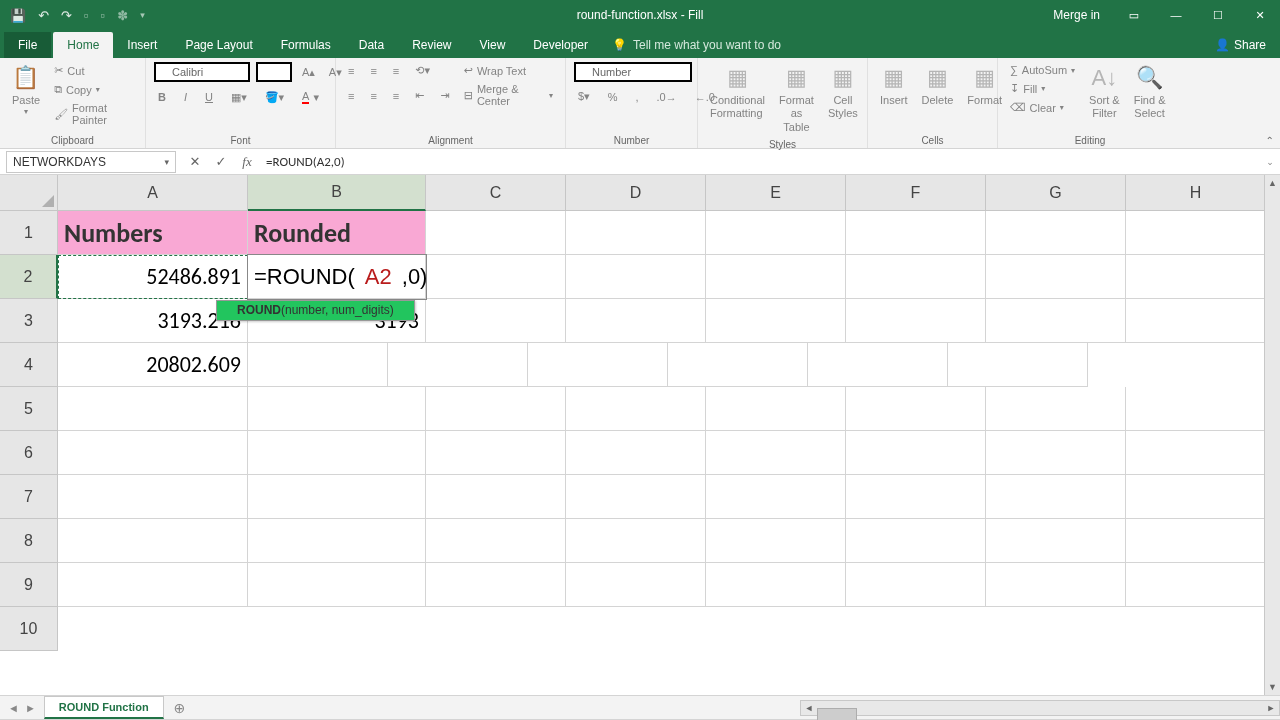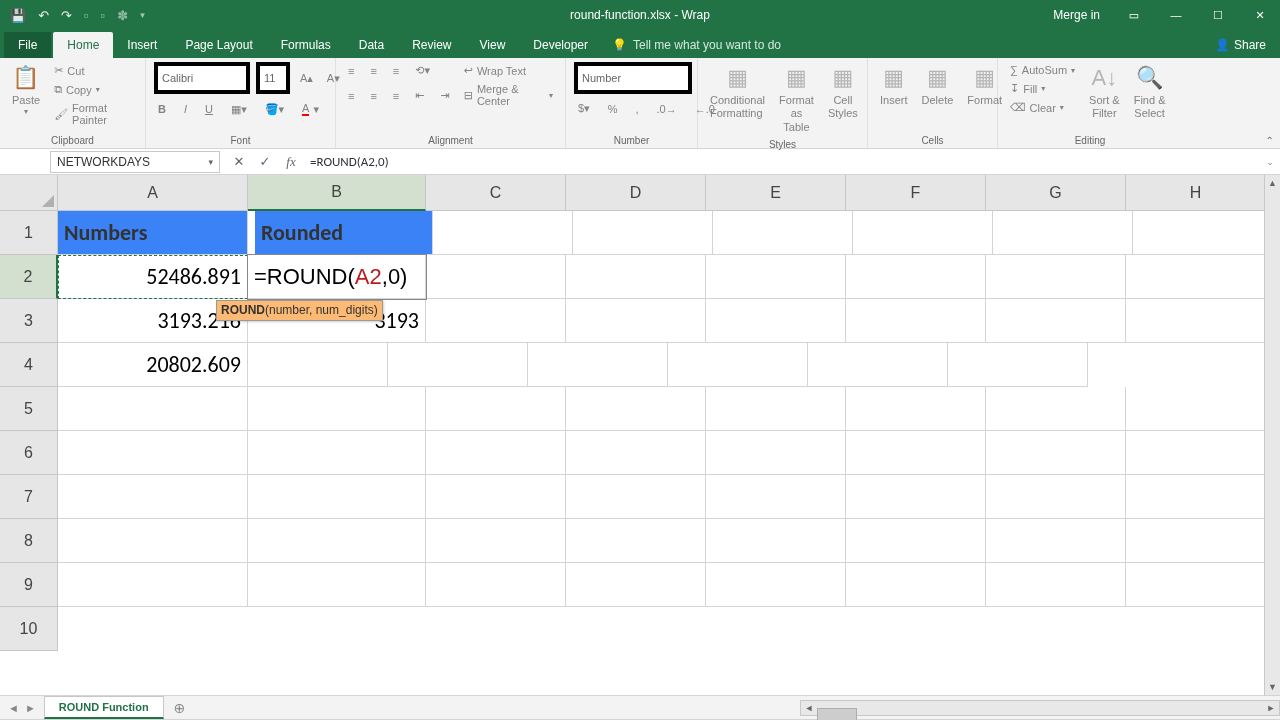--- a/index.html
+++ b/index.html
@@ -25,49 +25,49 @@
 
 .ribbon { height: 91px; background: #f3f3f3; border-bottom: 1px solid #d4d4d4; display: flex; position: relative; }
 .group { border-right: 1px solid #e0e0e0; padding: 4px 8px 2px; display: flex; flex-direction: column; justify-content: space-between; }
 .group-label { font-size: 10px; color: #666; text-align: center; padding-top: 2px; }
 .group-body { flex: 1; display: flex; align-items: flex-start; gap: 6px; }
 .rbtn { font-size: 11px; color: #838383; display: flex; align-items: center; gap: 4px; padding: 2px 4px; cursor: default; }
 .vbtn { display: flex; flex-direction: column; align-items: center; font-size: 11px; color: #838383; padding: 2px 4px; line-height: 1.25; cursor:default; }
 .vbtn .ico { font-size: 22px; color: #b5b5b5; margin-bottom: 2px; }
 .stack { display: flex; flex-direction: column; gap: 2px; }
 .row { display: flex; align-items: center; gap: 6px; }
-.ribbon input, .ribbon select { font-size: 11px; height: 32px; border: 4px solid #000000; padding: 0 4px; color: #666; background:#fff;}
+.ribbon input, .ribbon select { font-size: 11px; height: 20px; border: 2px solid #000000; padding: 0 16px; color: #666; background:#fff;}
 .ribbon .collapse { position: absolute; right: 6px; bottom: 2px; font-size: 10px; color: #666; }
 
 
-.fbar { height: 26px; border-bottom: 1px solid #d4d4d4; display: flex; align-items: center; font-size: 12px; color: #333; padding-left: 44px; }
+.fbar { height: 26px; border-bottom: 1px solid #d4d4d4; display: flex; align-items: center; font-size: 12px; color: #333; }
 .namebox { width: 170px; height: 22px; border: 1px solid #c8c8c8; margin: 0 6px; padding: 0 6px; display:flex; align-items:center; justify-content:space-between;}
 .namebox .dd { font-size: 9px; color: #666; }
 .fbar .fbtn { width: 26px; text-align: center; color: #666; font-size: 13px; cursor:pointer;}
 .fbar .fx { font-style: italic; font-family: 'Times New Roman', serif; font-size: 13px; }
 .formula-input { flex: 1; padding: 0 6px; font-size: 13px; font-family: Calibri, sans-serif; }
 
 
 .gridwrap { position: relative; height: 520px; overflow: hidden; }
 .corner { position: absolute; left: 0; top: 0; width: 58px; height: 36px; background: #e6e6e6; border-right: 1px solid #c6c6c6; border-bottom: 1px solid #c6c6c6; }
 .corner::after { content:''; position:absolute; right:3px; bottom:3px; width:0; height:0; border-left:12px solid transparent; border-bottom:12px solid #b0b0b0;}
 .colheads { position: absolute; left: 58px; top: 0; height: 36px; display: flex; }
 .colhead { background: #e6e6e6; border-right: 1px solid #c6c6c6; border-bottom: 1px solid #c6c6c6; display: flex; align-items: center; justify-content: center; font-size: 16px; color: #444; height: 36px;}
 .colhead.active { background: #d3e0cf; border-bottom: 2px solid #217346; }
 .rowheads { position: absolute; left: 0; top: 36px; width: 58px; }
 .rowhead { background: #e6e6e6; border-right: 1px solid #c6c6c6; border-bottom: 1px solid #c6c6c6; display: flex; align-items: center; justify-content: center; font-size: 16px; color: #444; height: 44px;}
 .rowhead.active { background: #d3e0cf; border-right: 2px solid #217346; }
 .cells { position: absolute; left: 58px; top: 36px; }
 .cellrow { display: flex; height: 44px; }
 .cell { border-right: 1px solid #d4d4d4; border-bottom: 1px solid #d4d4d4; height: 44px; font-family: Calibri, sans-serif; font-size: 22px; padding: 0 6px; display: flex; align-items: center; overflow: visible;}
-.cell.hdr { background: #3b82f6; font-weight: bold; color: #333; font-size: 22px;}
+.cell.hdr { background: #f9a8d4; font-weight: bold; color: #333; font-size: 26px;}
 .cell.num { justify-content: flex-end; }
-.cell.editing { outline: 1px solid #888; background: #fff; position: relative; z-index: 5; justify-content:flex-start; white-space:nowrap;}
+.cell.editing { outline: 1px solid #888; background: #fff; position: relative; z-index: 5; justify-content:flex-start; white-space:nowrap;gap:10px;}
 .marquee { outline: 1px dashed #217346; outline-offset:-1px; animation: none; }
-.tooltip-fn { position: absolute; background: #fdba74; border: 1px solid #999; font-size: 12px; padding: 2px 4px; font-family: 'Segoe UI'; color: #333; box-shadow: 1px 1px 2px rgba(0,0,0,0.2); z-index:10;}
+.tooltip-fn { position: absolute; background: #22c55e; border: 1px solid #999; font-size: 12px; padding: 2px 20px; font-family: 'Segoe UI'; color: #333; box-shadow: 1px 1px 2px rgba(0,0,0,0.2); z-index:10;}
 .tooltip-fn b { font-weight: bold; }
 
 
 .sheettabs { height: 24px; border-top: 1px solid #d4d4d4; display: flex; align-items: center; font-size: 11px; background: #f3f3f3;}
 .sheettabs .nav { padding: 0 8px; color: #888; display:flex; gap:6px;}
 .sheettab { padding: 4px 14px; background: #fff; border: 1px solid #c8c8c8; border-bottom: 2px solid #217346; font-weight: bold; color:#217346;}
 .sheettabs .add { padding: 0 10px; color: #888; font-size:14px;}
 .sheettabs .hscroll { margin-left: auto; width: 480px; height: 16px; background: #e8e8e8; border:1px solid #c8c8c8; display:flex; align-items:center;}
 .sheettabs .hscroll .arr { width:16px; text-align:center; font-size:9px; color:#666;}
 .sheettabs .hscroll .track { flex:1; position:relative;}
@@ -84,21 +84,21 @@
 <div class="titlebar">
   <div class="qat">
     <span>💾</span>
     <span>↶</span>
     <span>↷</span>
     <span style="opacity:.5">▫</span>
     <span style="opacity:.5">▫</span>
     <span style="opacity:.5">✽</span>
     <span style="font-size:9px;opacity:.6">▾</span>
   </div>
-  <div class="title">round-function.xlsx - Wrap</div>
+  <div class="title">round-function.xlsx - Fill</div>
   <div class="winbtns">
     <div class="txt">Merge in</div>
     <div class="wb">▭</div>
     <div class="wb">—</div>
     <div class="wb">☐</div>
     <div class="wb">✕</div>
   </div>
 </div>
 
 <div class="tabs">
@@ -326,21 +326,21 @@
       <div class="rowhead">5</div>
       <div class="rowhead">6</div>
       <div class="rowhead">7</div>
       <div class="rowhead">8</div>
       <div class="rowhead">9</div>
       <div class="rowhead">10</div>
     </div>
   <div class="cells" id="cells">
       <div class="cellrow">
         <div class="cell hdr" style="width: 190px;">Numbers</div>
-        <div class="cell hdr" style="width: 178px; margin-left: 7px;">Rounded</div>
+        <div class="cell hdr" style="width: 178px;">Rounded</div>
         <div class="cell" style="width: 140px;"></div>
         <div class="cell" style="width: 140px;"></div>
         <div class="cell" style="width: 140px;"></div>
         <div class="cell" style="width: 140px;"></div>
         <div class="cell" style="width: 140px;"></div>
         <div class="cell" style="width: 140px;"></div>
       </div>
       <div class="cellrow">
         <div class="cell marquee num" style="width: 190px;">52486.891</div>
         <div class="cell editing" style="width: 178px;">

